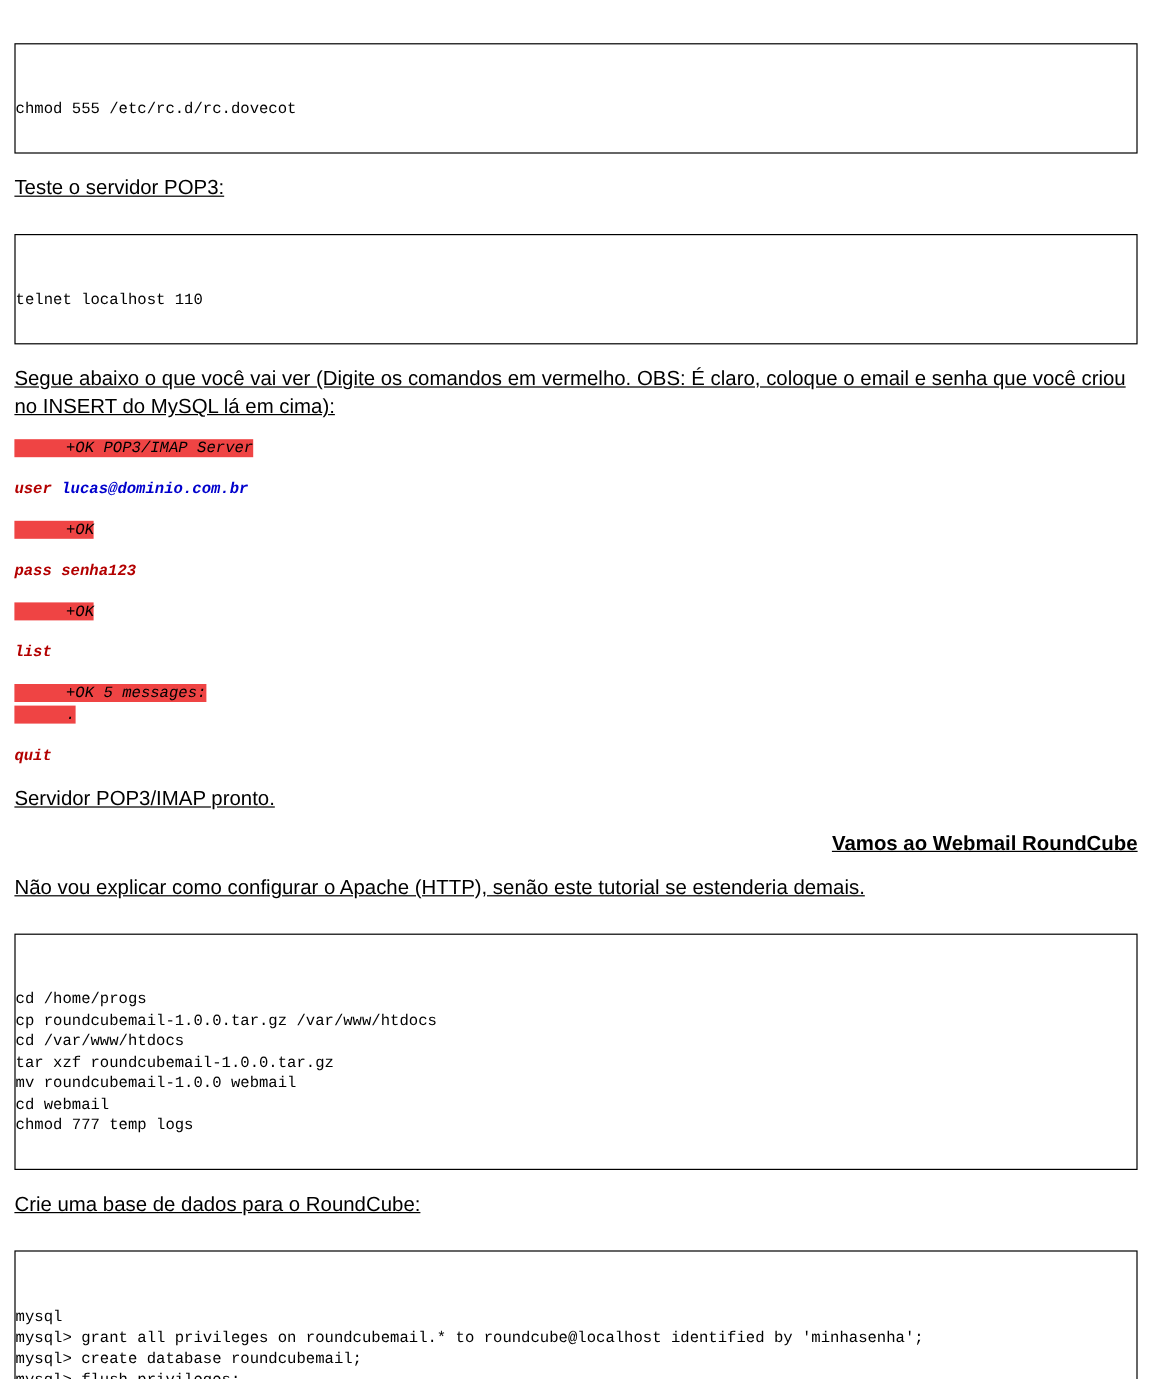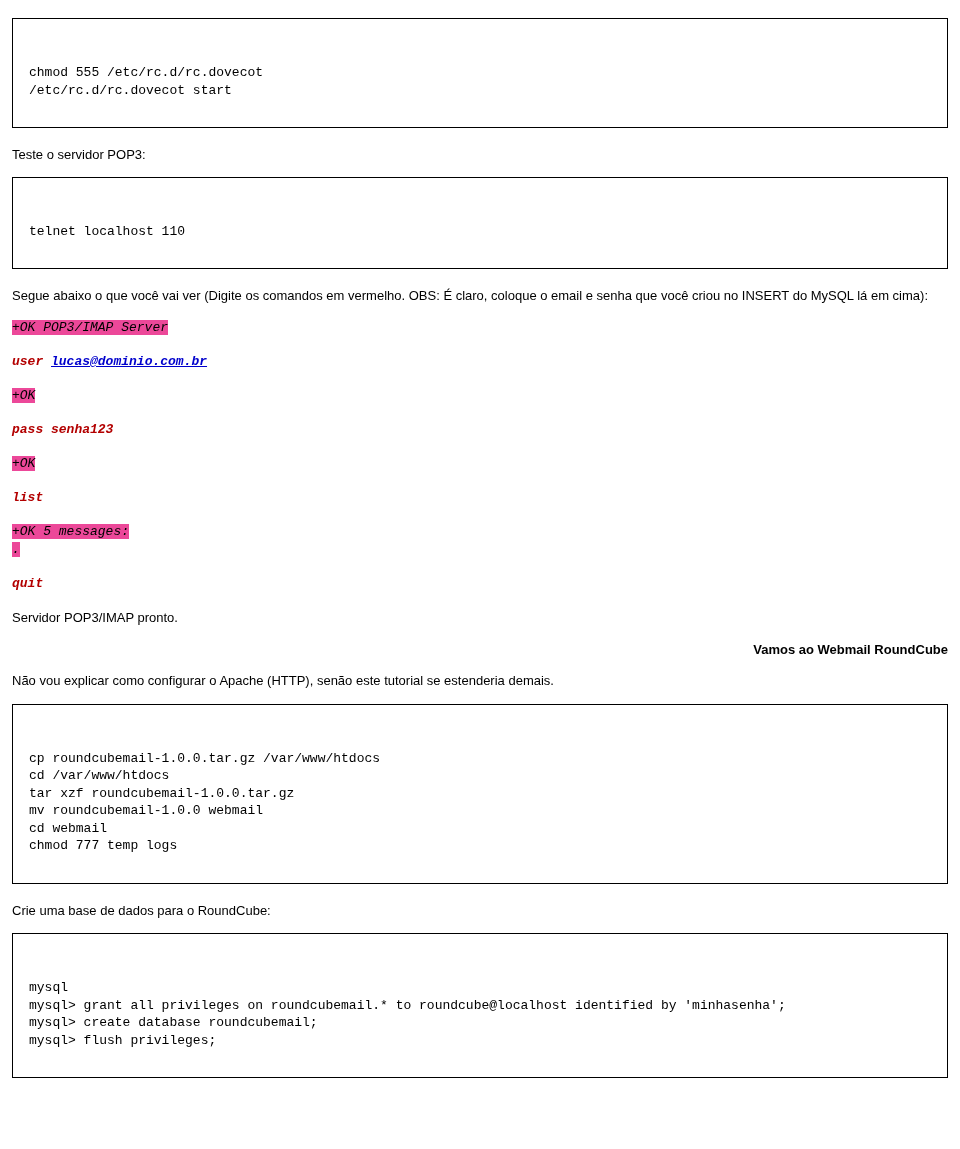--- a/index.html
+++ b/index.html
@@ -7,61 +7,62 @@
     font-size: 13px;
     color: #000;
     background: #fff;
     margin: 0;
     padding: 10px 12px 16px 12px;
     width: 960px;
     box-sizing: border-box;
   }
   .codebox {
     border: 1px solid #000;
-    padding: 10px 16px;
-    margin: 8px 0 18px 0;
+    padding: 10px 0;
+    margin: 26px 0 18px 0;
     font-family: "Courier New", Courier, monospace;
     font-size: 13px;
     line-height: 1.35;
     white-space: pre-wrap;
   }
   .codebox .mono div { min-height: 1em; }
   .para {
     font-family: Arial, Helvetica, sans-serif;
-    font-size: 13px;
+    font-size: 17px;
     line-height: 1.35;
     margin: 14px 0;
+    text-decoration: underline;
   }
   .hl {
-    background: #ec4899;
+    background: #ef4444;
     font-style: italic;
     font-family: "Courier New", Courier, monospace;
     display: inline-block;
+    padding-left: 43px;
   }
   .cmd {
     color: #b30000;
     font-style: italic;
     font-weight: bold;
     font-family: "Courier New", Courier, monospace;
   }
   .cmd .link {
     color: #0000cc;
-    text-decoration: underline;
   }
   .bold { font-weight: bold; text-align: right; }
   .mono { font-family: "Courier New", Courier, monospace; }
   .session-block { margin: 6px 0 18px 0; }
   .session-line { margin: 2px 0; }
   .gap { height: 14px; }
 </style>
 </head>
 <body>
 
 <div class="codebox">
-  <div class="mono"><div>chmod 555 /etc/rc.d/rc.dovecot</div><div>/etc/rc.d/rc.dovecot start</div></div>
+  <div class="mono"><div>chmod 555 /etc/rc.d/rc.dovecot</div></div>
 </div>
 
 <div class="para">Teste o servidor POP3:</div>
 
 <div class="codebox">
   <div class="mono"><div>telnet localhost 110</div></div>
 </div>
 
 <div class="para">Segue abaixo o que você vai ver (Digite os comandos em vermelho. OBS: É claro, coloque o email e senha que você criou no INSERT do MySQL lá em cima):</div>
 
@@ -86,20 +87,20 @@
 
 <div class="para">Servidor POP3/IMAP pronto.</div>
 
 <div class="para bold">Vamos ao Webmail RoundCube</div>
 
 <div class="para">
   <span>Não vou explicar como configurar o Apache (HTTP), senão este tutorial se estenderia demais.</span><br>
 </div>
 
 <div class="codebox">
-  <div class="mono"><div>cp roundcubemail-1.0.0.tar.gz /var/www/htdocs</div><div>cd /var/www/htdocs</div><div>tar xzf roundcubemail-1.0.0.tar.gz</div><div>mv roundcubemail-1.0.0 webmail</div><div>cd webmail</div><div>chmod 777 temp logs</div></div>
+  <div class="mono"><div>cd /home/progs</div><div>cp roundcubemail-1.0.0.tar.gz /var/www/htdocs</div><div>cd /var/www/htdocs</div><div>tar xzf roundcubemail-1.0.0.tar.gz</div><div>mv roundcubemail-1.0.0 webmail</div><div>cd webmail</div><div>chmod 777 temp logs</div></div>
 </div>
 
 <div class="para">Crie uma base de dados para o RoundCube:</div>
 
 <div class="codebox">
   <div class="mono"><div>mysql</div><div>mysql&gt; grant all privileges on roundcubemail.* to roundcube@localhost identified by 'minhasenha';</div><div>mysql&gt; create database roundcubemail;</div><div>mysql&gt; flush privileges;</div></div>
 </div>
 
 </body></html>

